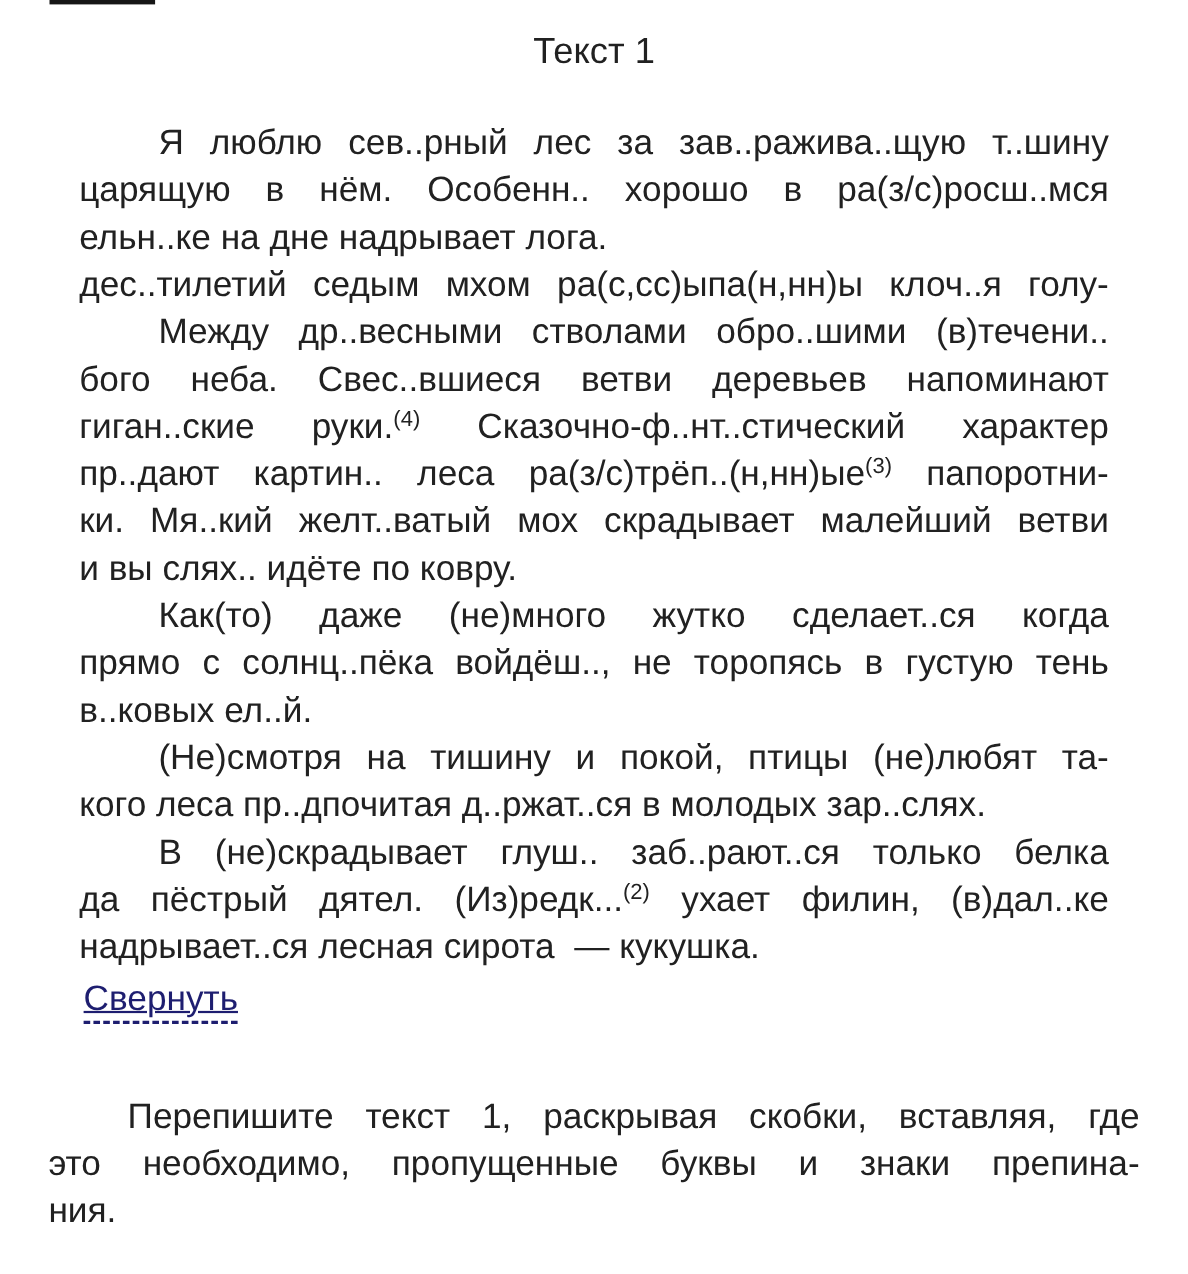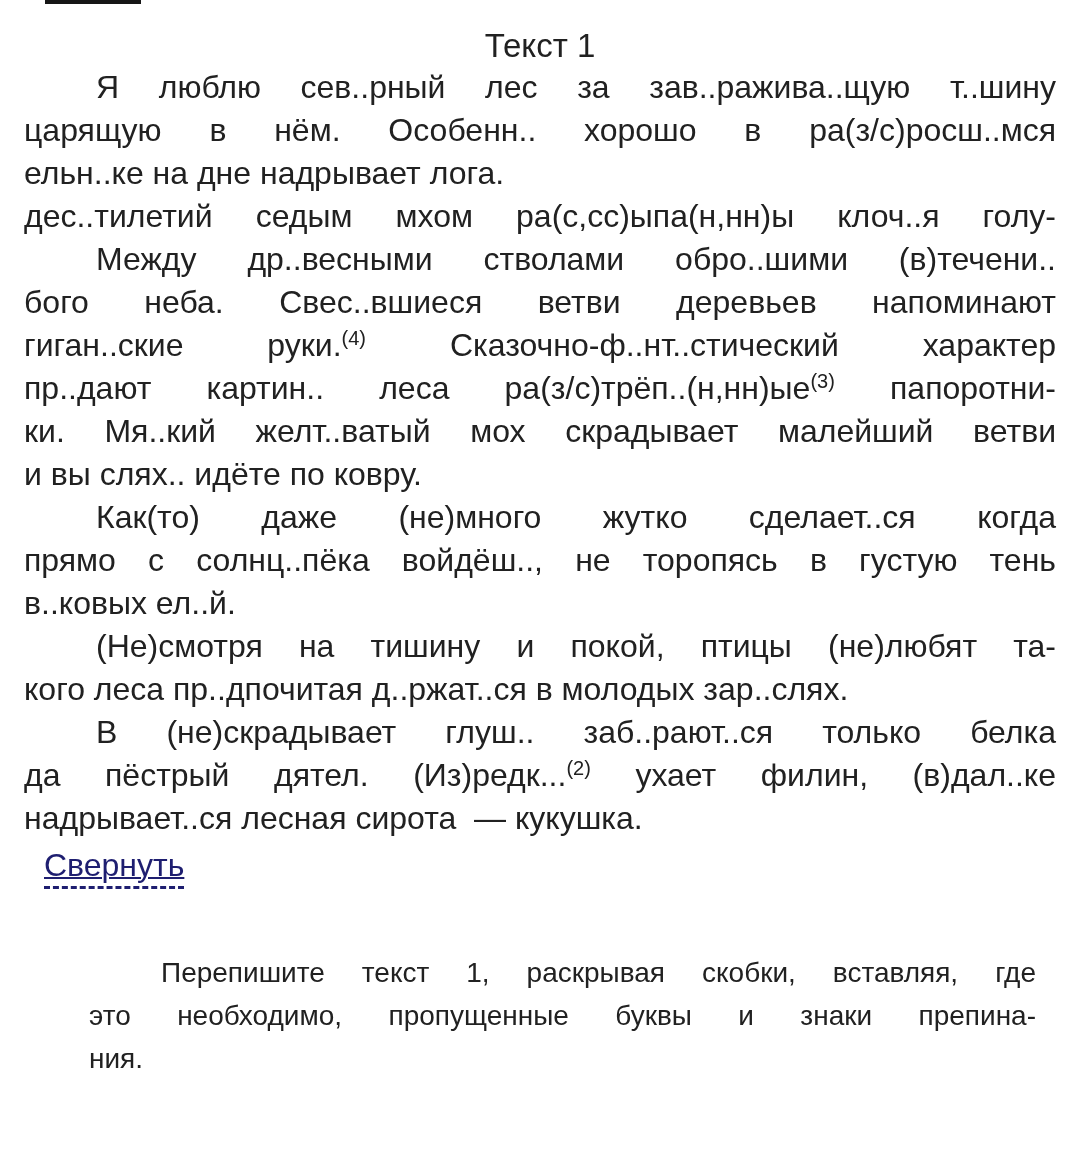--- a/index.html
+++ b/index.html
@@ -24,21 +24,22 @@
     background: #161616;
   }
   .title {
     margin-top: 26px;
     text-align: center;
     font-size: 33px;
     line-height: 40px;
     color: #212121;
   }
   .text-body {
-    padding: 0 24px;
+    margin-top: 42px;
+    padding: 0 72px;
     font-size: 32px;
     line-height: 43px;
   }
   .line {
     text-align: left;
     white-space: normal;
   }
   .line.just {
     text-align: justify;
     text-align-last: justify;
@@ -58,27 +59,27 @@
   a.collapse {
     display: inline-block;
     color: #1e1e70;
     font-size: 32px;
     line-height: 36px;
     text-decoration: underline;
     text-decoration-thickness: 2px;
     border-bottom: 3px dashed #1e1e70;
     padding-bottom: 3px;
     cursor: pointer;
+    margin-left: 32px;
   }
   .task-body {
     margin-top: 62px;
     padding: 0 44px;
-    font-size: 28px;
+    font-size: 32px;
     line-height: 43px;
-    margin-left: 45px;
   }
 </style>
 </head>
 <body>
 
 <div class="cut-line"></div>
 
 <div class="title">Текст 1</div>
 
 <div class="text-body">

